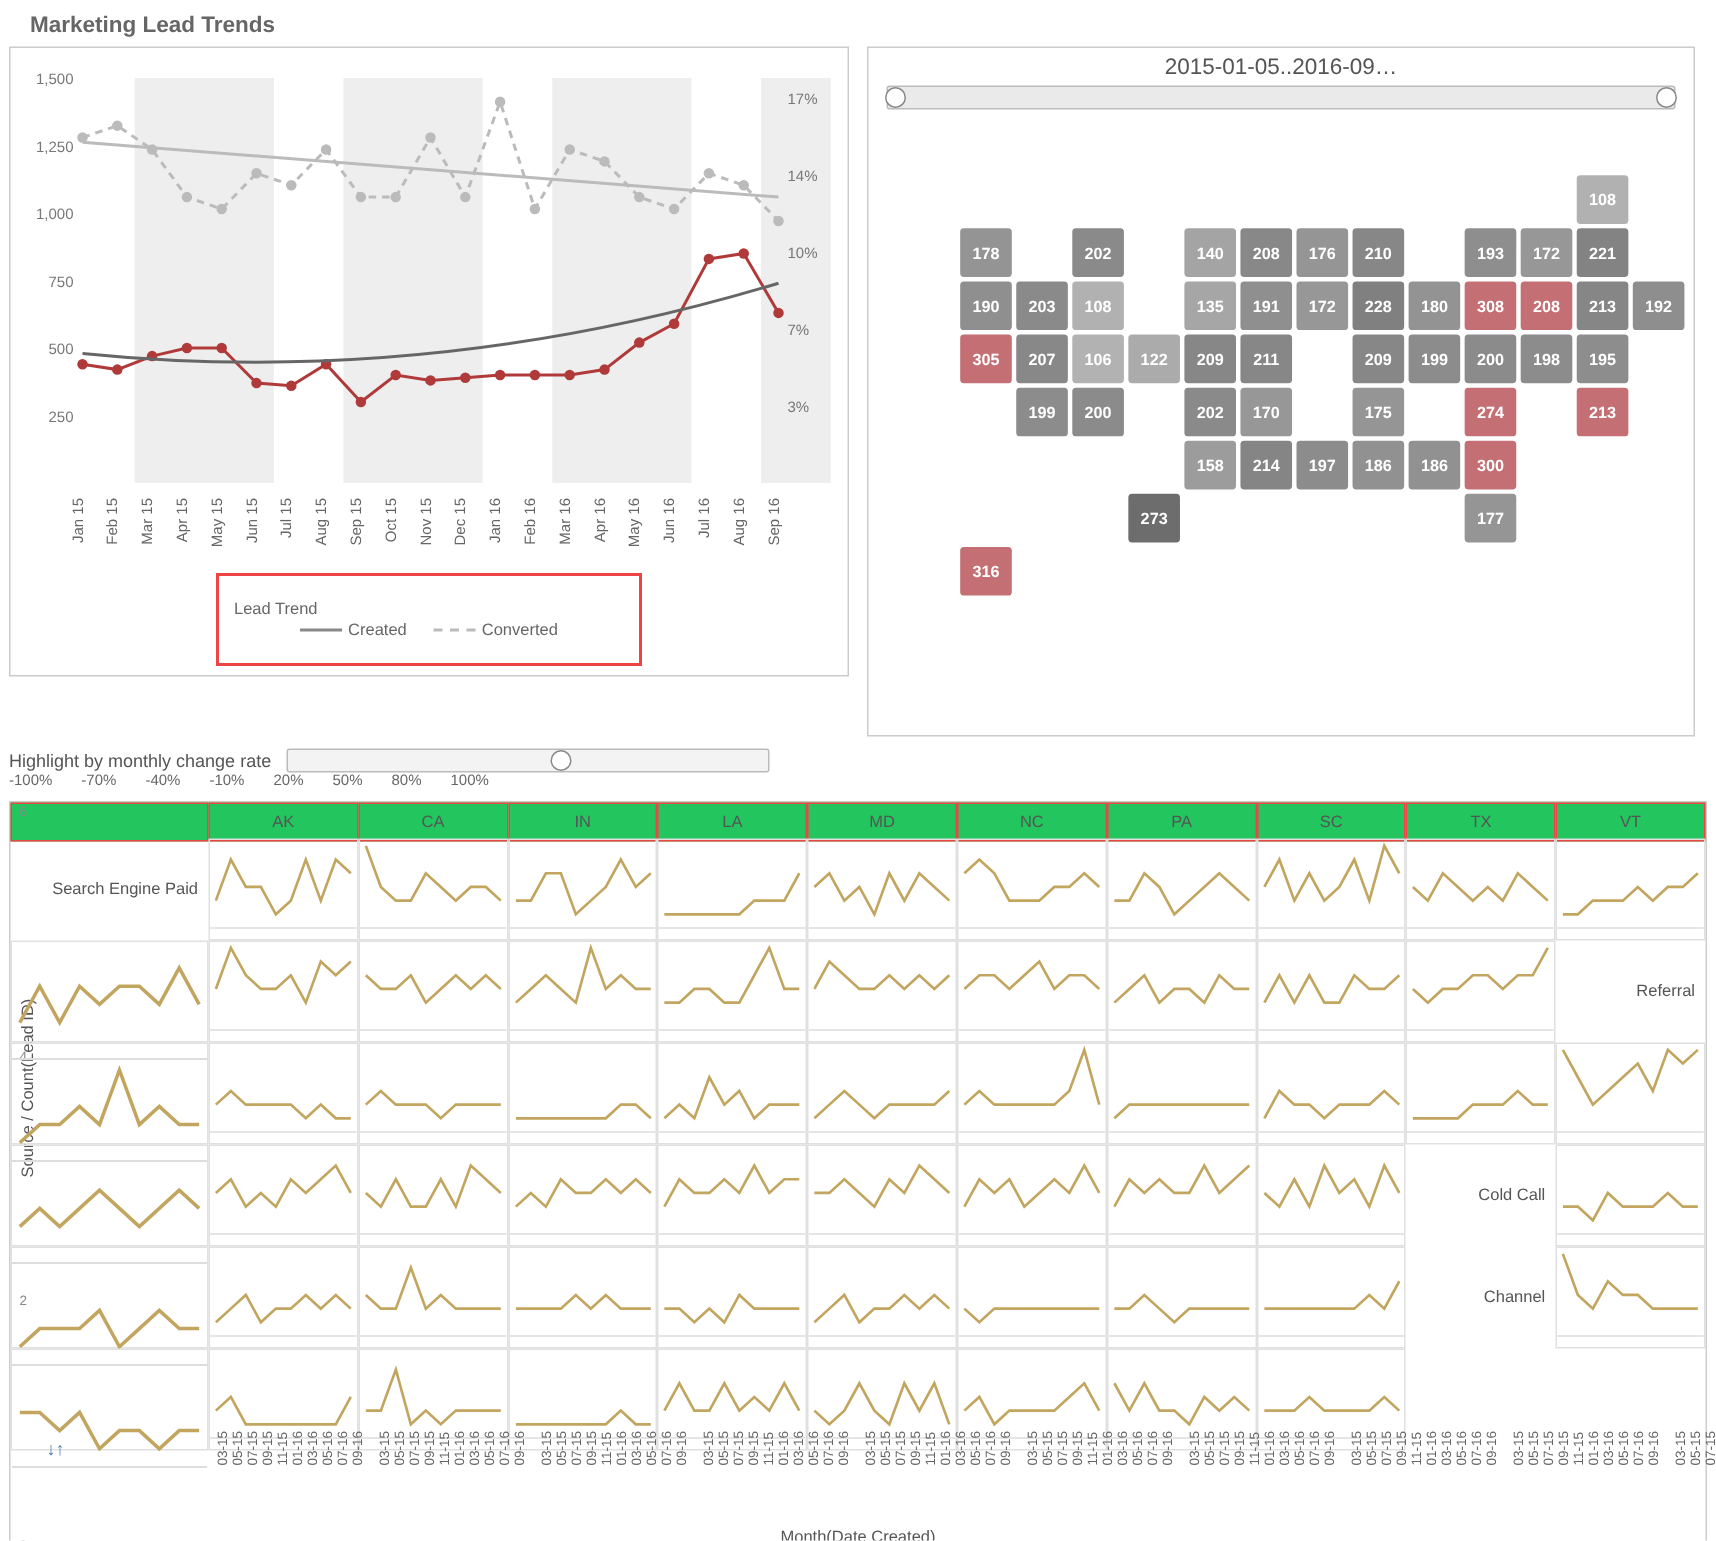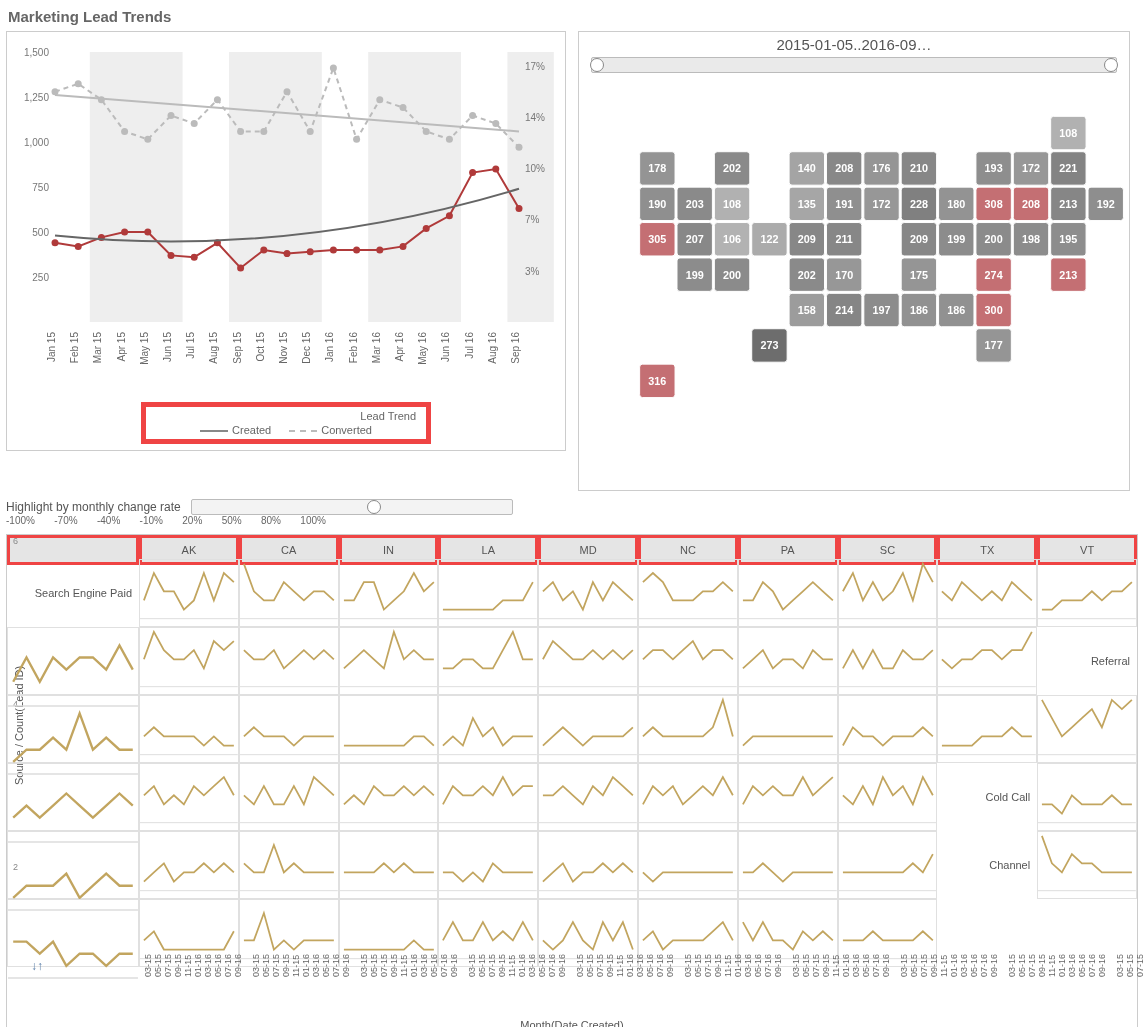--- a/index.html
+++ b/index.html
@@ -1,35 +1,35 @@
 <!DOCTYPE html>
 <html><head>
 <meta charset="utf-8">
 <style>
   html,body{margin:0;padding:0;font-family:Arial,Helvetica,sans-serif;font-size:12px;color:#555;background:#fff}
   .wrap{width:1144px;height:1027px;position:relative;box-sizing:border-box;padding:6px}
-  .title{font-size:15px;font-weight:bold;color:#666;margin:2px 0 6px 2px}
+  .title{font-size:15px;font-weight:bold;color:#666;margin:2px 0 6px 14px}
   .top{display:flex;gap:12px}
   .panel{border:1px solid #ccc;box-sizing:border-box;position:relative}
   .trend-panel{width:560px;height:420px}
   .map-panel{width:552px;height:460px;display:flex;flex-direction:column}
   .timerange{text-align:center;font-size:15px;color:#555;padding:4px 0 2px 0}
   .slider-bar{height:14px;background:#eaeaea;border:1px solid #bbb;margin:2px 12px 4px 12px;position:relative;border-radius:2px}
   .handle{width:12px;height:12px;background:#fff;border:1px solid #888;border-radius:50%;position:absolute;top:0;transform:translate(-50%,0)}
-  .legend{position:absolute;left:50%;bottom:6px;transform:translateX(-50%);border:5px solid #ef4444;background:#fff;padding:3px 10px;font-size:11px;color:#666;text-align:right;min-width:260px}
+  .legend{position:absolute;left:50%;bottom:6px;transform:translateX(-50%);border:2px solid #ef4444;background:#fff;padding:16px 10px;font-size:11px;color:#666;text-align:left;min-width:260px}
   .legend-row{display:flex;gap:18px;justify-content:center;margin-top:2px}
   .swatch{display:inline-block;width:28px;border-top:2px solid #888;margin-right:4px;vertical-align:middle}
   .swatch.dashed{border-top-style:dashed;border-top-color:#bbb}
   .hl-row{display:flex;align-items:center;gap:10px;margin-top:8px;}
   .hl-track{position:relative;width:320px;height:14px;border:1px solid #bbb;background:#f3f3f3;border-radius:2px}
   .hl-ticks{display:flex;justify-content:space-between;font-size:10px;color:#666;width:320px;}
   .matrix{border:1px solid #ccc;margin-top:8px;position:relative;height:500px;box-sizing:border-box}
   .mtx-title{text-align:center;font-size:11px;color:#555;padding-top:2px}
   .grid{display:grid;grid-template-columns:132px repeat(10,1fr);grid-auto-rows:68px}
-  .hdr{border:3px solid #ef4444;display:flex;align-items:center;justify-content:center;font-size:11px;color:#555;background:#e5e5e5;height:24px}
+  .hdr{border:1px solid #ef4444;display:flex;align-items:center;justify-content:center;font-size:11px;color:#555;background:#22c55e;height:24px}
   .rowlab{display:flex;align-items:center;justify-content:flex-end;padding-right:6px;font-size:11px;color:#555;border:1px solid transparent}
   .cell{border:1px solid #e0e0e0;position:relative}
   .cell svg{position:absolute;inset:0}
   .yaxis-lab{position:absolute;left:4px;top:50%;transform:translateY(-50%) rotate(-90deg);transform-origin:left center;font-size:11px;color:#555;white-space:nowrap}
   .xlab{position:absolute;left:0;right:0;bottom:2px;text-align:center;font-size:11px;color:#555}
   .xticks{display:grid;grid-template-columns:132px repeat(10,1fr);font-size:9px;color:#666}
   .xticks .col{display:flex;justify-content:space-between;padding:0 4px}
   .xticks .tick{transform:rotate(-90deg);transform-origin:center;display:inline-block;width:10px;white-space:nowrap}
   .sort-icon{position:absolute;left:24px;bottom:60px;color:#5a7ea8;font-weight:bold;font-size:12px}
   .map-svg{flex:1}

